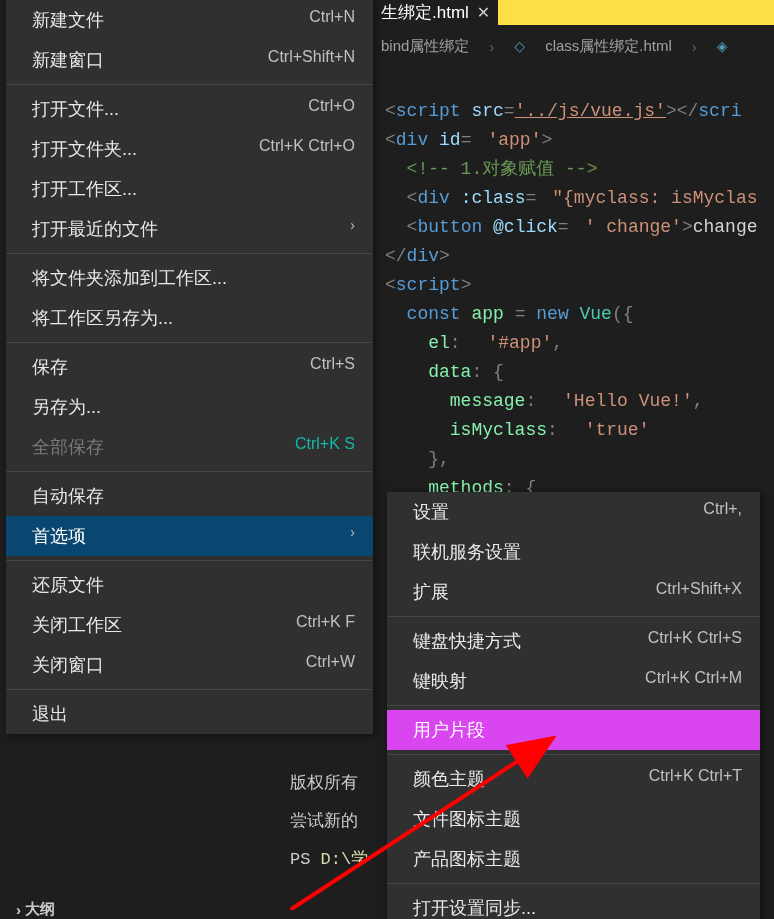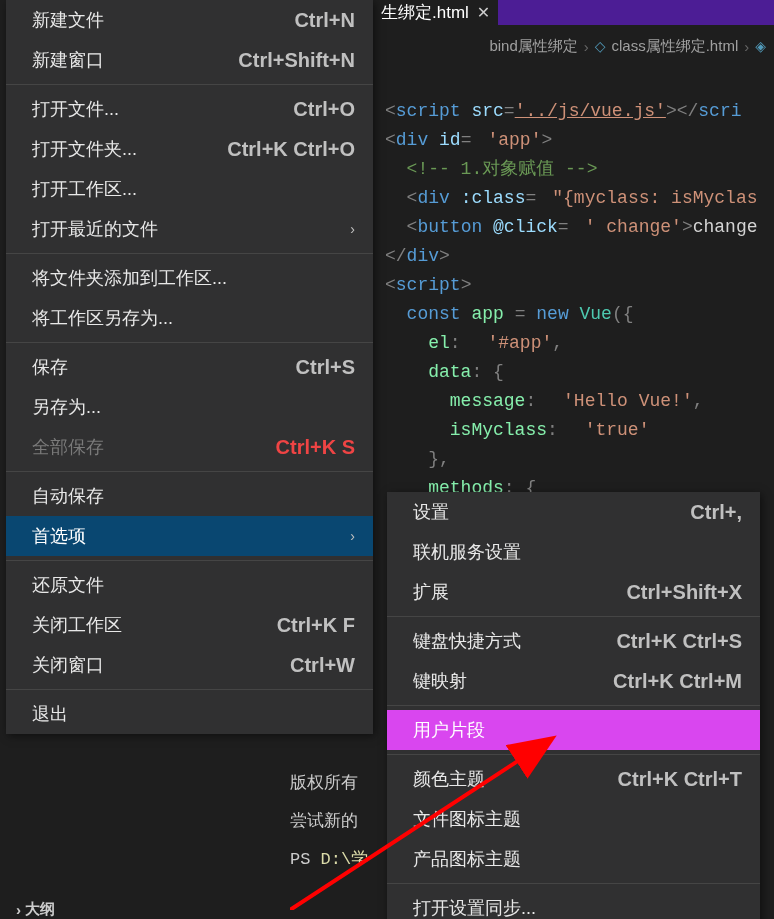--- a/index.html
+++ b/index.html
@@ -14,21 +14,21 @@
       position: relative;
     }
     
     
     .tab-bar {
       position: absolute;
       top: 0;
       left: 373px;
       right: 0;
       height: 25px;
-      background: #4c1d95;
+      background: #fde047;
       display: flex;
       align-items: center;
     }
     .tab {
       display: flex;
       align-items: center;
       padding: 0 8px;
       height: 100%;
       background: #1e1e1e;
       color: #ffffff;
@@ -45,22 +45,21 @@
       position: absolute;
       top: 32px;
       left: 373px;
       right: 0;
       height: 28px;
       display: flex;
       align-items: center;
       padding: 0 8px;
       color: #a0a0a0;
       font-size: 15px;
-      gap: 6px;
-      justify-content: flex-end;
+      gap: 20px;
     }
     .breadcrumb span { white-space: nowrap; }
     .bc-sep { color: #666; }
     .bc-icon { color: #519aba; font-size: 14px; }
     
     
     .editor {
       position: absolute;
       top: 68px;
       left: 385px;
@@ -87,30 +86,30 @@
       position: absolute;
       top: 0;
       left: 6px;
       width: 367px;
       background: #303031;
       box-shadow: 2px 2px 8px rgba(0,0,0,0.5);
     }
     .menu-item {
       display: flex;
       justify-content: space-between;
-      align-items: center;
+      align-items: flex-start;
       padding: 8px 18px 8px 26px;
       font-size: 18px;
       color: #e8e8e8;
       cursor: default;
       gap: 13px;
     }
     .menu-item.disabled { color: #7a7a7a; }
-    .menu-item .shortcut { color: #c0c0c0; font-size: 20px; font-weight: bold; }
-    .menu-item.disabled .shortcut { color: #ef4444; }
+    .menu-item .shortcut { color: #c0c0c0; font-size: 16px; }
+    .menu-item.disabled .shortcut { color: #14b8a6; }
     .menu-item.selected { background: #094771; color: #ffffff; }
     .menu-item .chev { font-size: 14px; color: #c0c0c0; }
     .menu-sep {
       border-top: 1px solid #454545;
       margin: 4px 0;
     }
     
     
     .submenu {
       position: absolute;

